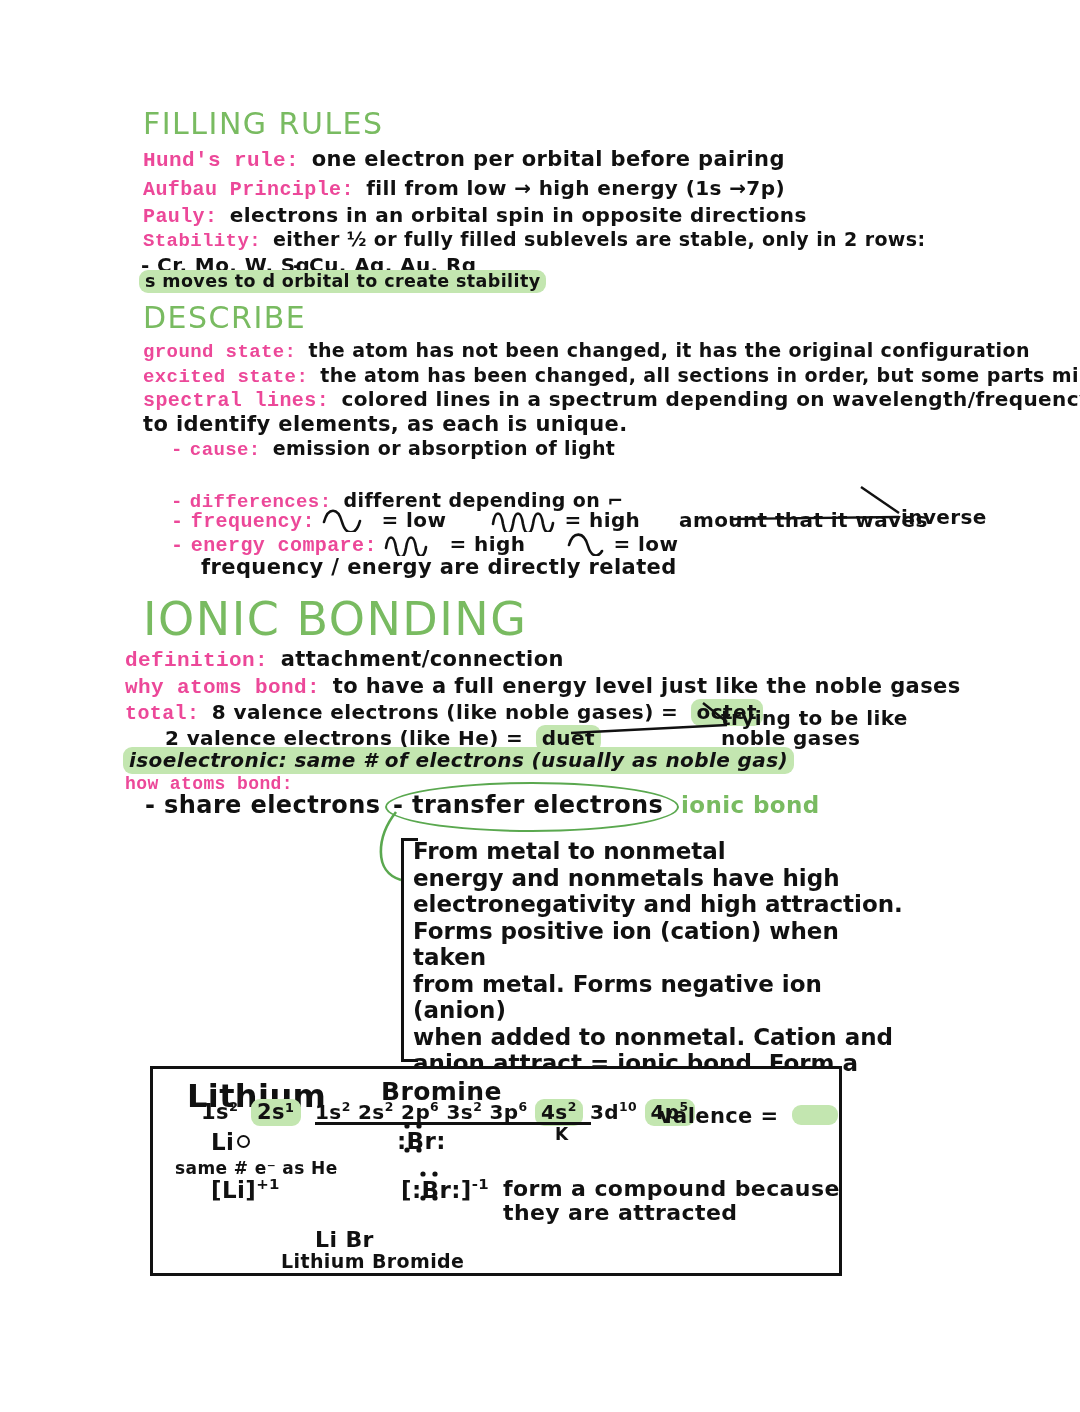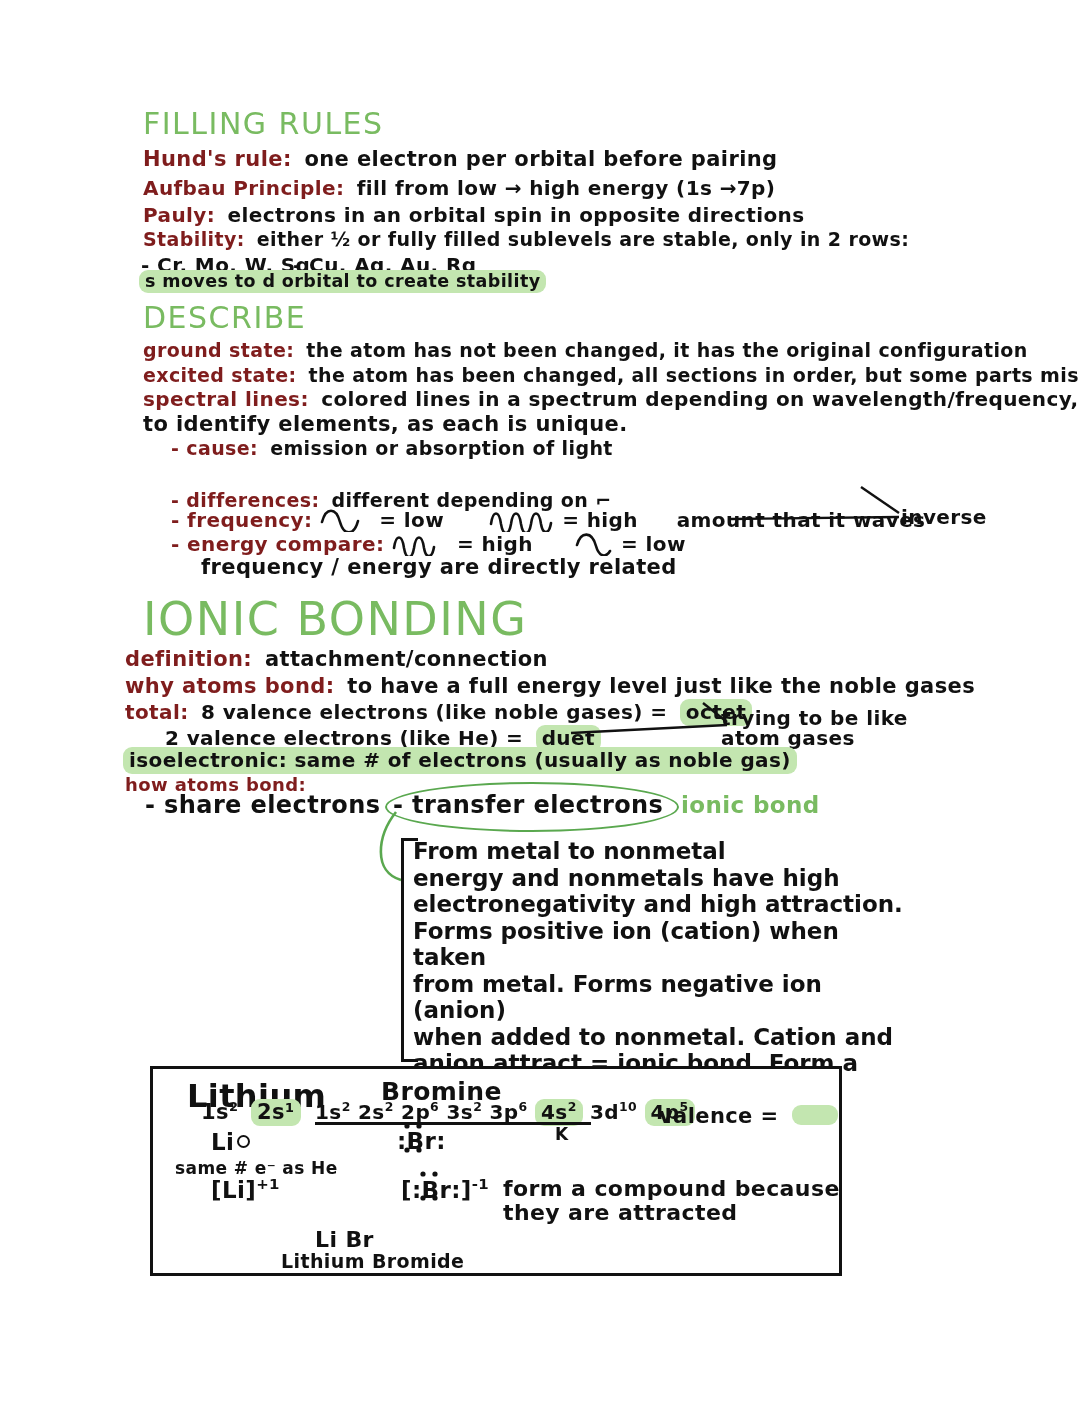--- a/index.html
+++ b/index.html
@@ -8,21 +8,21 @@
     background:#ffffff;
     font-family:"DejaVu Sans", sans-serif;
     color:#111111;
     position:relative;
     overflow:hidden;
   }
   .page{position:absolute;left:15px;top:0;width:1080px;height:1412px;}
 
   
   .hw{font-family:"DejaVu Sans", sans-serif;font-weight:700;letter-spacing:.4px;}
-  .lbl{color:#7f1d1d;font-weight:700;}
+  .lbl{color:#ec4899;font-weight:700;font-family:Liberation Mono, monospace;}
   .body-txt{color:#111;font-weight:700;}
   .hdr{
     color:#79bb61;
     font-family:"DejaVu Sans", sans-serif;
     font-weight:400;
     letter-spacing:1.5px;
   }
   .sage{color:#79bb61;font-weight:700;}
   .hl{
     background:#c3e6b0;
@@ -192,23 +192,23 @@
     <span class="body-txt" style="margin-left:5px">8 valence electrons  (like noble gases) =</span>
     <span class="body-txt hl" style="margin-left:5px">octet</span>
   </div>
 
   <div class="ln hw r2" style="left:150px;top:726px;">
     <span class="body-txt">2 valence electrons  (like He) =</span>
     <span class="body-txt hl" style="margin-left:5px">duet</span>
   </div>
 
   <div class="ln hw body-txt r2" style="left:706px;top:706px;">trying to be like</div>
-  <div class="ln hw body-txt r2" style="left:706px;top:726px;">atom gases</div>
-
-  <div class="ln hw r2" style="left:108px;top:748px;">
+  <div class="ln hw body-txt r2" style="left:706px;top:726px;">noble gases</div>
+
+  <div class="ln hw r2" style="left:108px;top:748px;font-style:italic;">
     <span class="hl body-txt">isoelectronic: same  # of electrons   (usually as noble gas)</span>
   </div>
 
   <div class="ln hw lbl" style="left:110px;top:774px;font-size:18px;">how atoms bond:</div>
 
   <div class="ln hw body-txt" style="left:130px;top:791px;font-size:24px;">- share electrons</div>
 
   <div class="ln hw body-txt" style="left:378px;top:791px;font-size:24px;">- transfer electrons</div>
 
   <div id="ellipse-transfer"></div>

